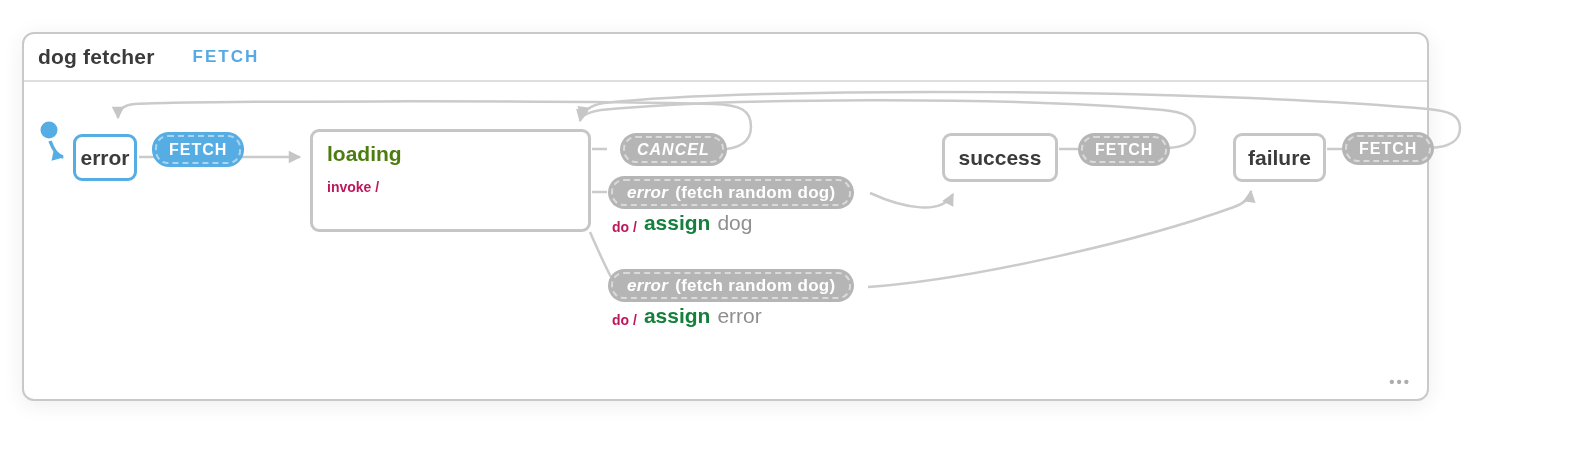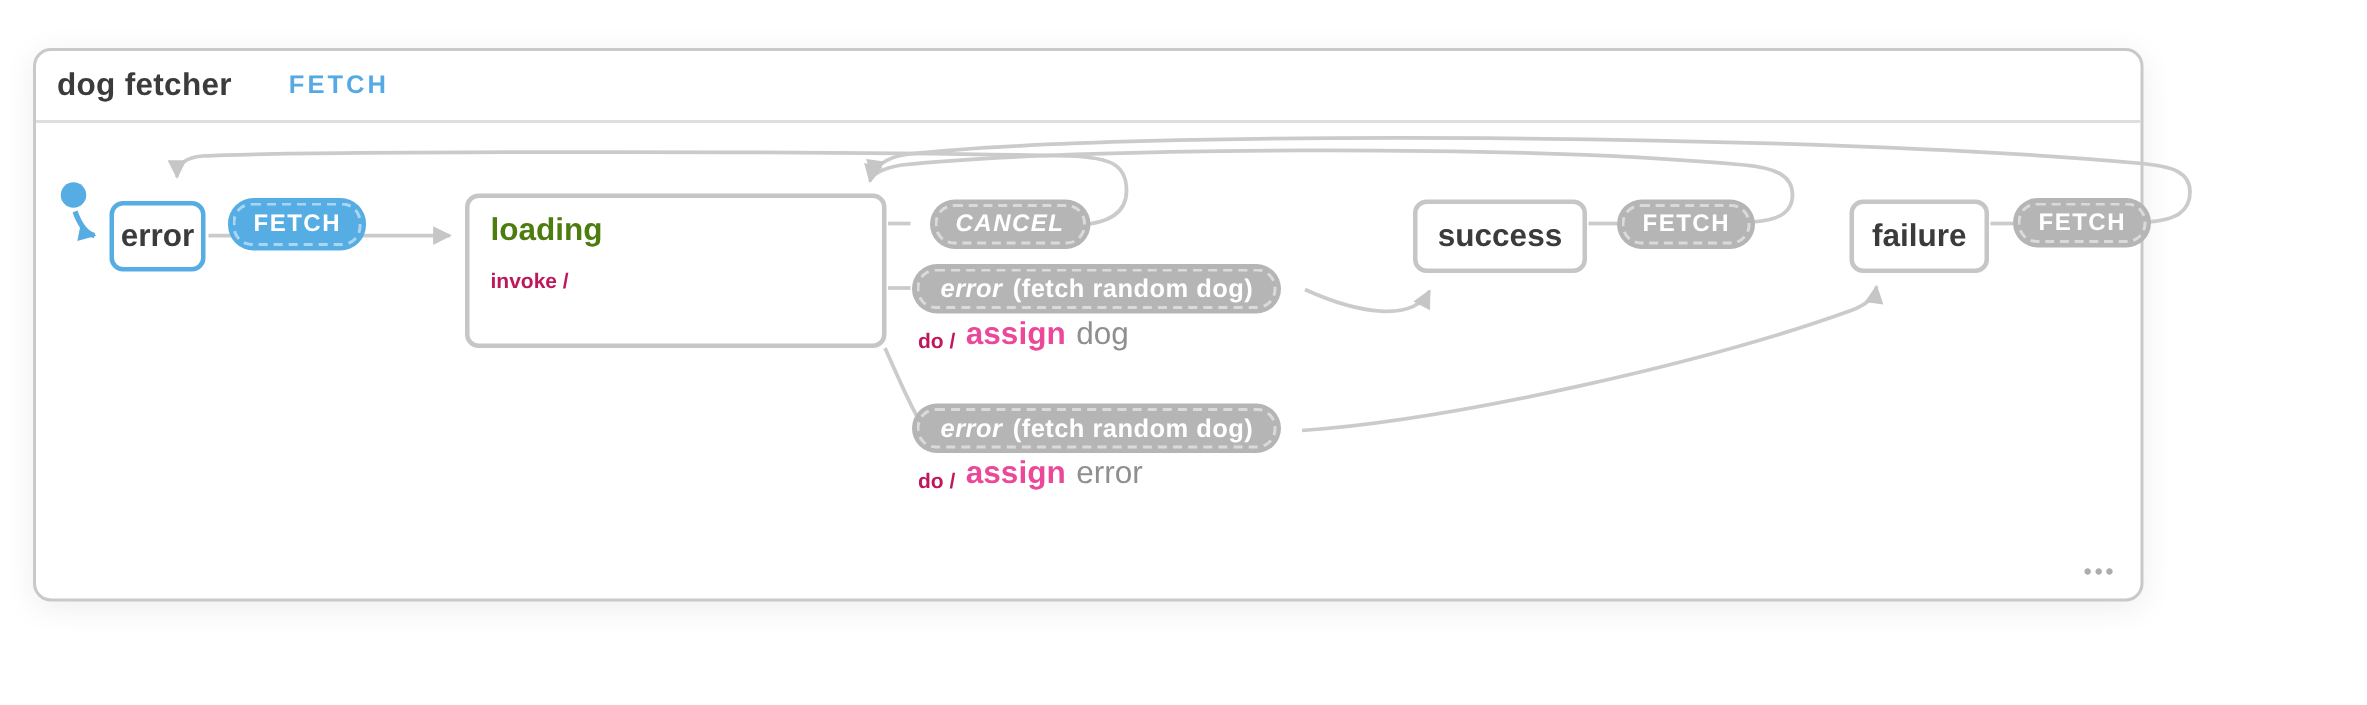--- a/index.html
+++ b/index.html
@@ -38,21 +38,21 @@
     display:flex;align-items:center;justify-content:center;cursor:pointer;
   }
   .state.active{border-color:#56ade4;}
   .state.compound{
     display:block;padding:10px 14px;cursor:pointer;
   }
   .state-title{font-size:21px;font-weight:bold;color:#4d7c0f;}
   .invoke-row{margin-top:13px;display:flex;align-items:baseline;gap:7px;white-space:nowrap;}
   .kw{font-size:14px;font-weight:bold;color:#be185d;}
   .muted{font-size:21px;font-weight:400;color:#8f8f8f;}
-  .muted-bold{font-size:21px;font-weight:bold;color:#ec4899;}
+  .muted-bold{font-size:21px;font-weight:bold;color:#15803d;}
   
   .pill{
     position:absolute;height:33px;border-radius:17px;border:none;cursor:pointer;
     display:flex;align-items:center;justify-content:center;padding:12px 17px;
     font-family:inherit;color:#ffffff;font-weight:bold;font-size:16px;letter-spacing:1px;
     z-index:3;white-space:nowrap;box-sizing:border-box;
   }
   .pill::after{
     content:"";position:absolute;inset:3px;border:2px dashed rgba(255,255,255,0.5);
     border-radius:13px;pointer-events:none;

